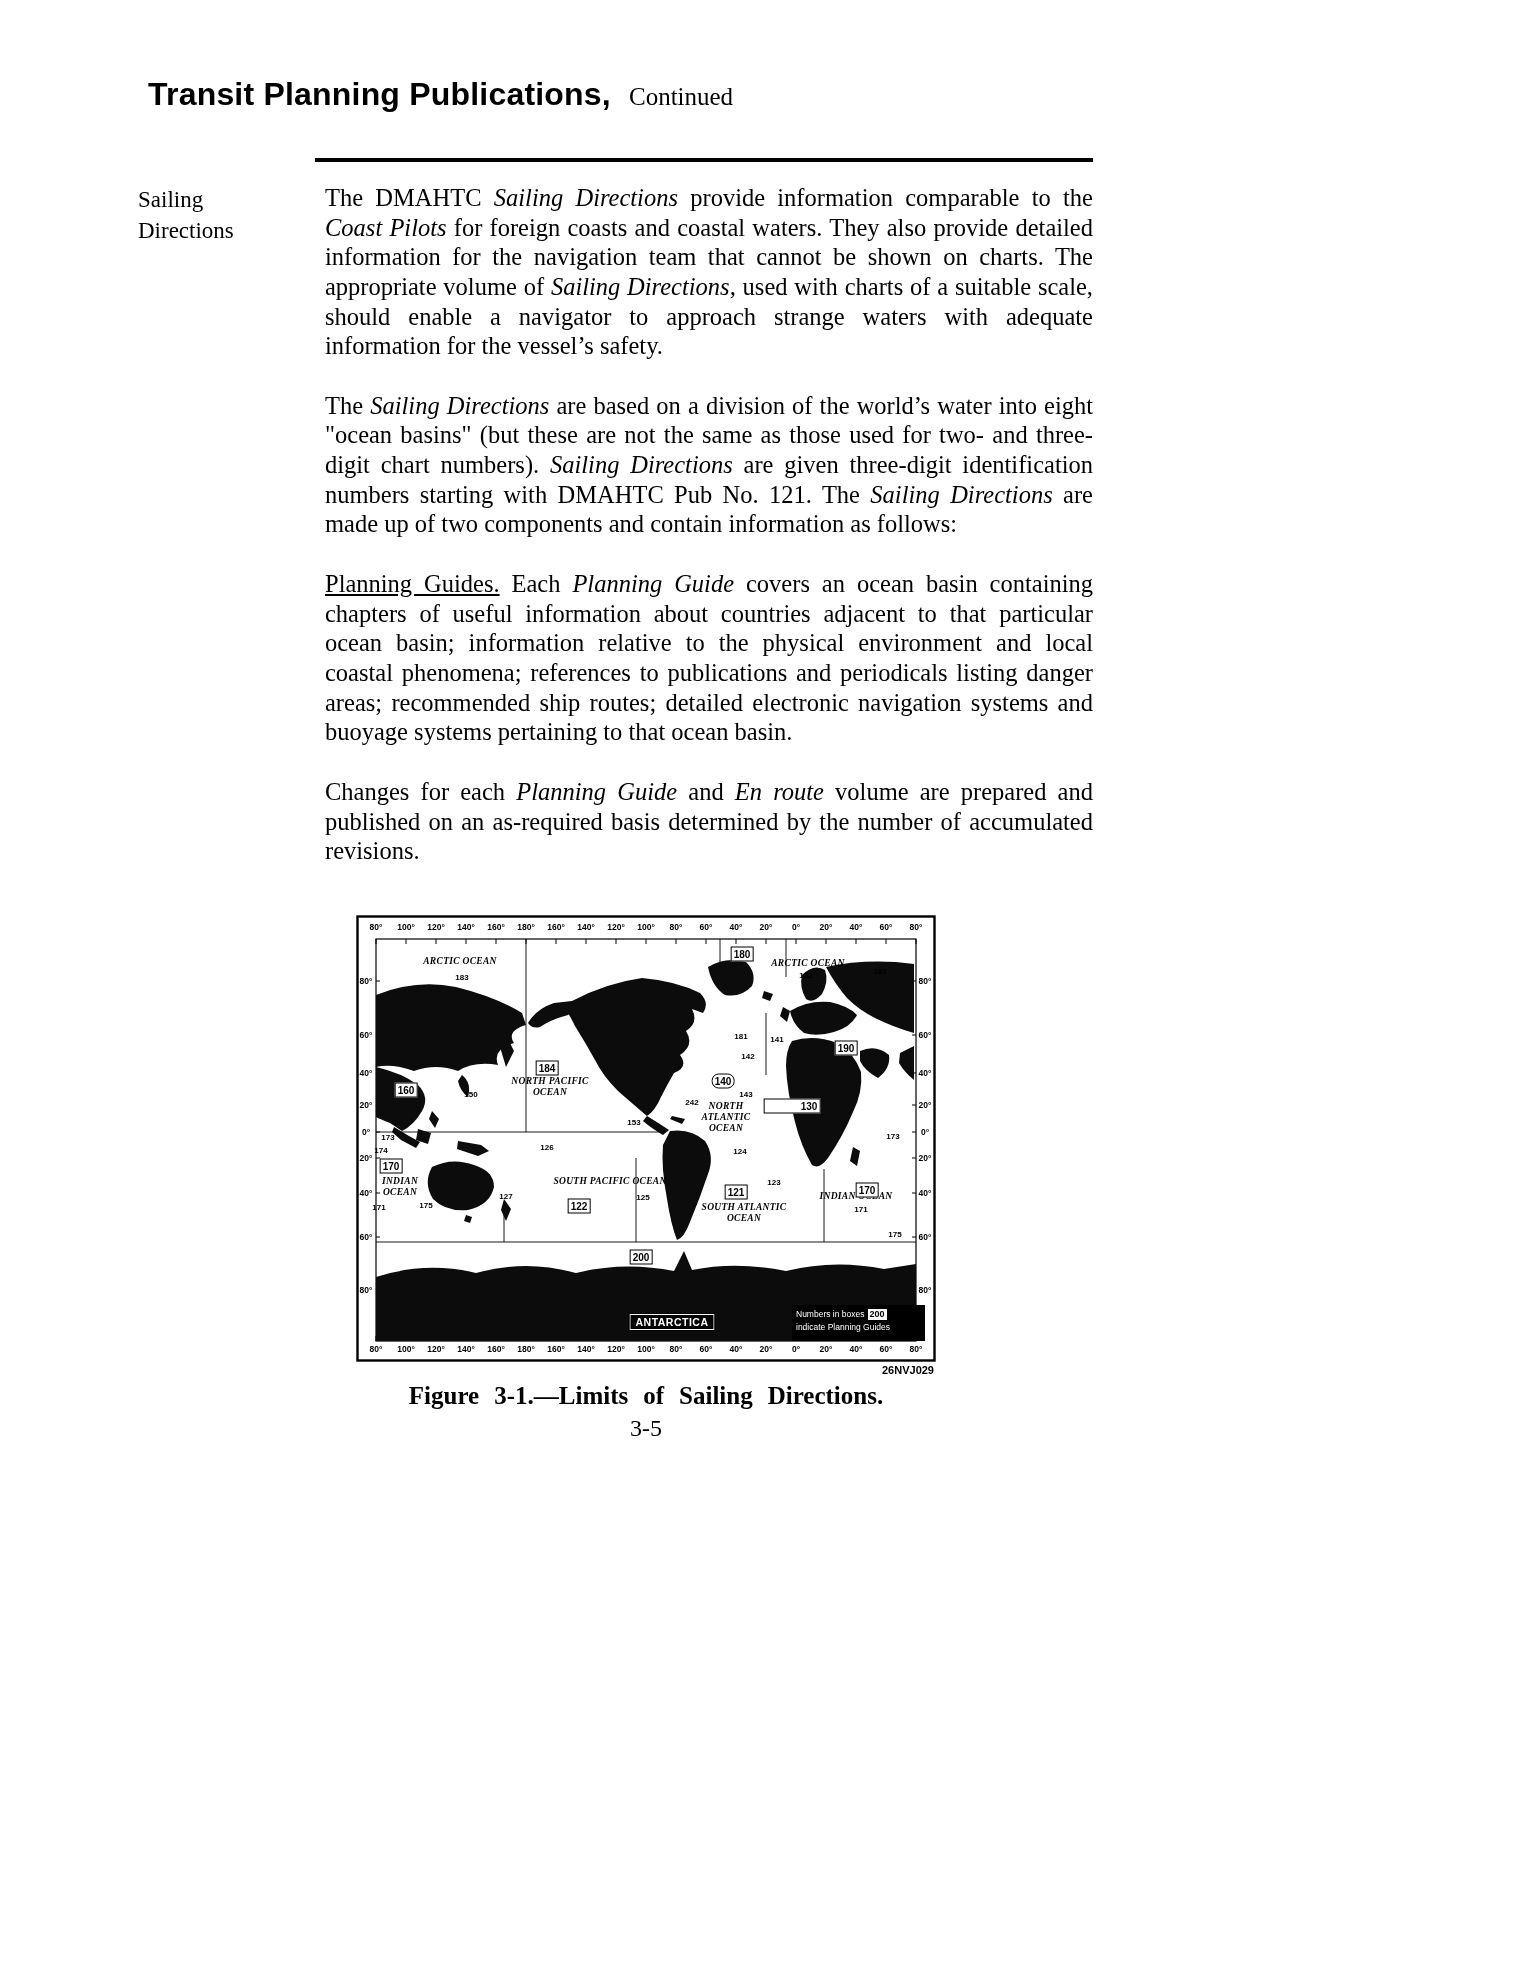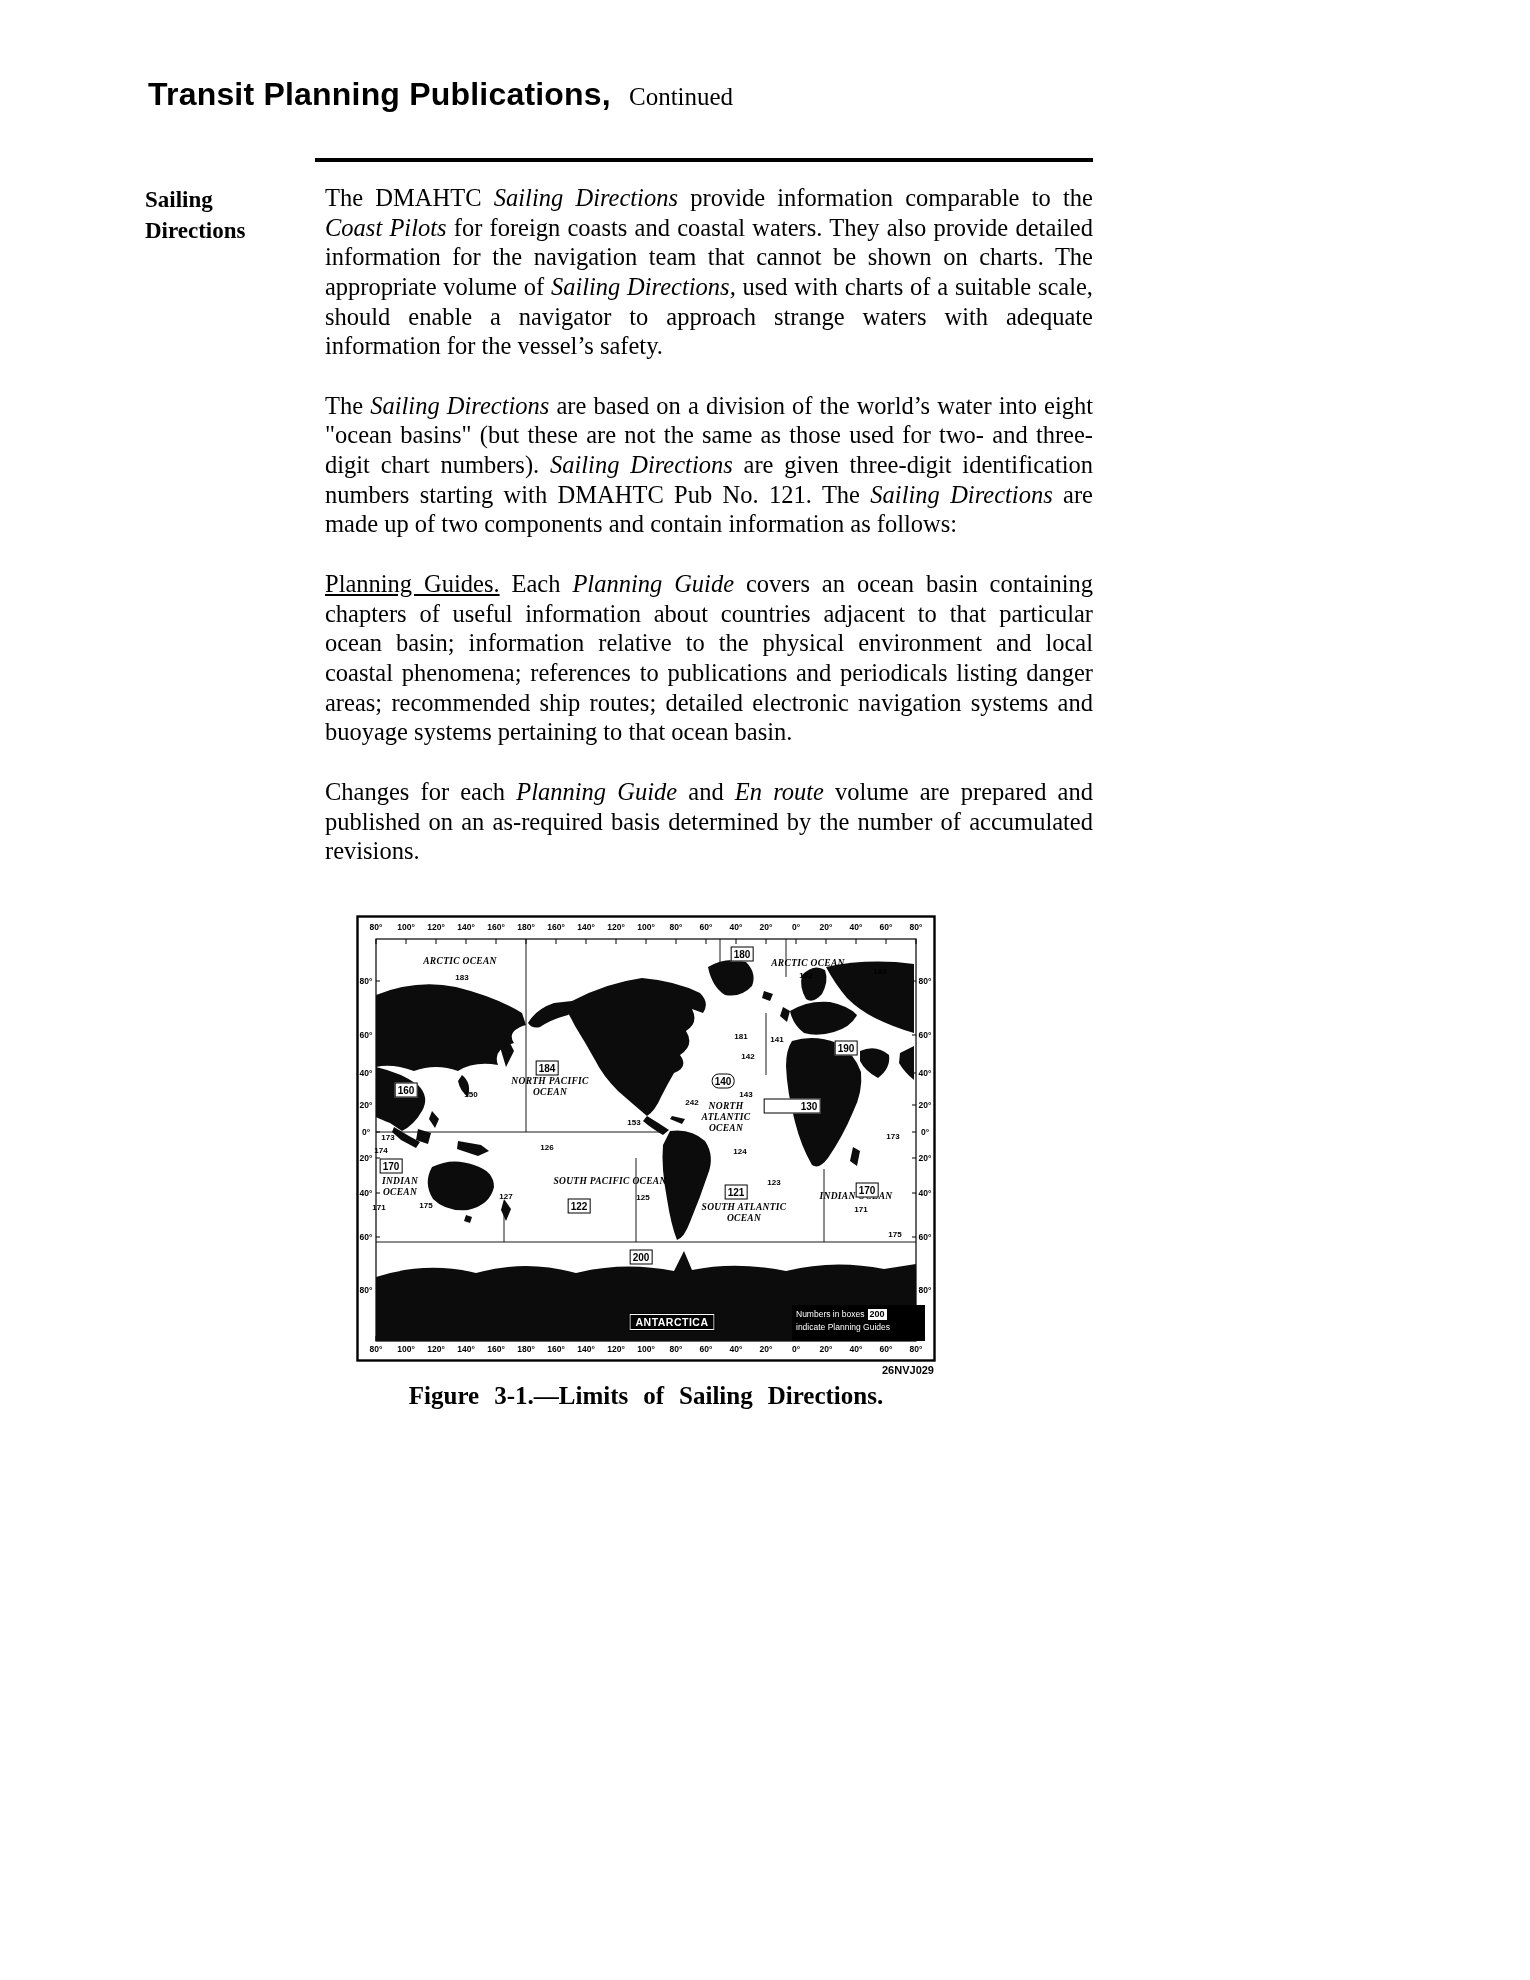--- a/index.html
+++ b/index.html
@@ -5,21 +5,21 @@
   * { margin:0; padding:0; box-sizing:border-box; }
   html,body { background:#ffffff; }
   .page {
     position:relative; width:1530px; height:1980px; background:#ffffff;
     font-family:"Liberation Serif", serif; color:#000; overflow:hidden;
   }
   .title { position:absolute; left:148px; top:76px; white-space:nowrap; }
   .title-bold { font-family:"Liberation Sans", sans-serif; font-weight:700; font-size:32px; letter-spacing:0.2px; }
   .title-cont { font-family:"Liberation Serif", serif; font-weight:400; font-size:25px; margin-left:10px; }
   .rule { position:absolute; left:315px; top:158px; width:778px; height:4px; background:#000; }
-  .side-label { position:absolute; left:145px; top:184px; font-weight:700; font-size:23px; line-height:1.35; white-space:pre-line; }
+  .side-label { position:absolute; left:138px; top:184px; font-weight:400; font-size:23px; line-height:1.35; white-space:pre-line; }
   .body-col { position:absolute; left:325px; top:183px; width:768px; font-size:24.5px; line-height:1.21; text-align:justify; }
   .para { margin-bottom:30px; }
 
   .figure { position:absolute; left:356px; top:915px; width:580px; }
   .map { position:relative; width:580px; height:447px; background:#fff; }
   .map svg { position:absolute; left:0; top:0; }
   .label-layer { position:absolute; left:0; top:0; width:580px; height:447px; font-family:"Liberation Sans", sans-serif; }
   .lon, .lat { position:absolute; transform:translate(-50%,-50%); font-size:8.5px; font-weight:700; white-space:nowrap; }
   .ocean {
     position:absolute; transform:translate(-50%,-50%);
@@ -229,15 +229,16 @@
       <div class="ant-label">ANTARCTICA</div>
 
       <div class="legend">
         <div><span>Numbers in boxes</span><span class="legend-box">200</span></div>
         <div>indicate Planning Guides</div>
       </div>
     </div>
 
     <div class="plate-code">26NVJ029</div>
     <div class="caption">Figure 3-1.—Limits of Sailing Directions.</div>
+    <div class="page-num">3-5</div>
   </div>
 
 </div>
 
 </body></html>

